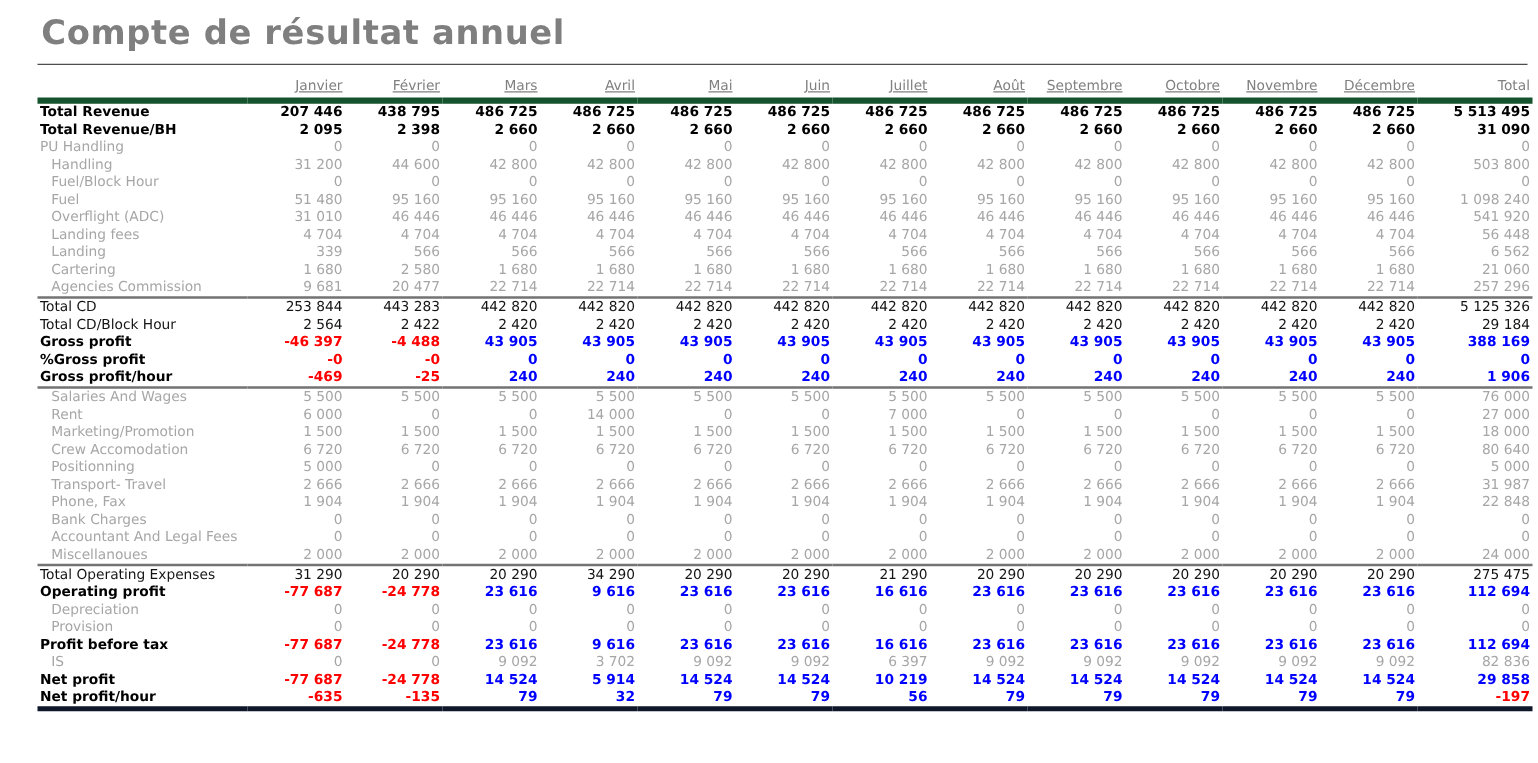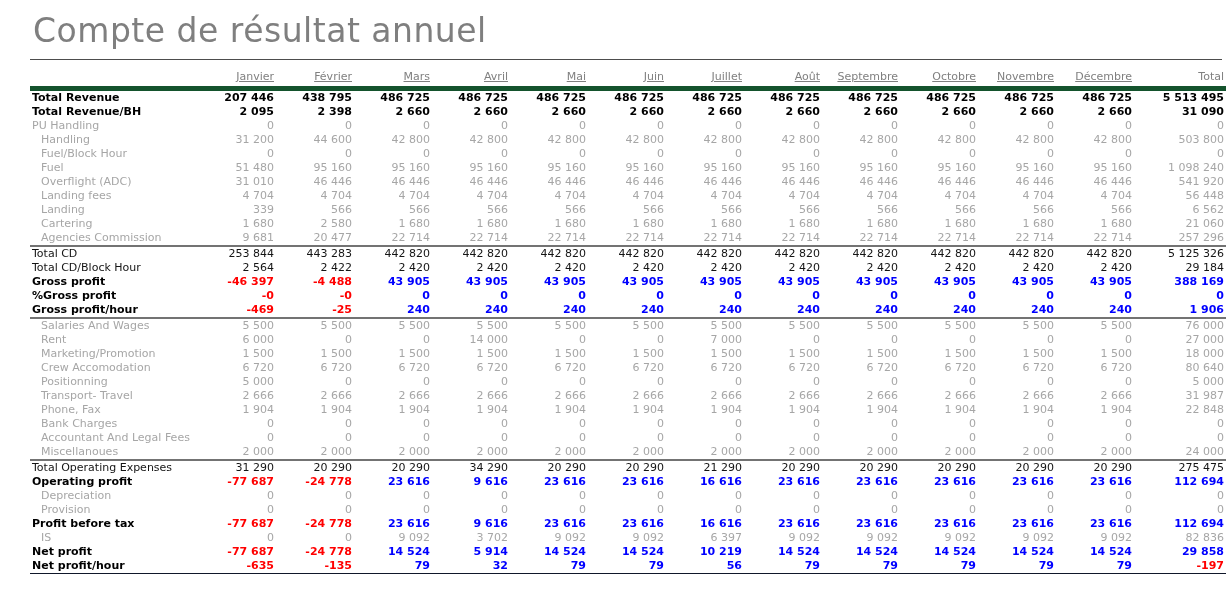--- a/index.html
+++ b/index.html
@@ -2,21 +2,21 @@
 <html><head>
 <meta charset="utf-8">
 <style>
   * { box-sizing: border-box; }
   html, body { margin: 0; padding: 0; background: #ffffff; }
   body { font-family: "DejaVu Sans", "Liberation Sans", sans-serif; }
   .page { width: 1230px; height: 610px; background: #fff; overflow: hidden; position: relative; }
   .report-header { margin: 0 8px 0 30px; border-bottom: 1px solid #4d4d4d; }
   .report-header h1 {
     margin: 0; padding: 11px 0 9px 3px;
-    font-size: 33px; font-weight: 400; color: #7f7f7f; letter-spacing: 0.5px;
+    font-size: 27px; font-weight: 700; color: #7f7f7f; letter-spacing: 0.5px;
   }
   table.report {
     border-collapse: collapse; table-layout: fixed;
     width: 1196px; margin: 2px 0 0 30px;
     font-size: 11px;
   }
   col.label-col { width: 168px; }
   col.month-col { width: 78px; }
   col.total-col { width: 92px; }
   th {
@@ -33,21 +33,21 @@
   td.label { text-align: left; margin-left: 24px; }
   tr.indent td.label { padding-left: 11px; }
   tr.gray td { color: #a6a6a6; }
   tr.bold td { font-weight: 700; color: #000; }
   tr.plain td { color: #141414; }
   tr.profit td { font-weight: 700; }
   tr.profit td.label { color: #000; }
   tr.profit td.neg { color: #ff0000; }
   tr.profit td.pos { color: #0000ff; }
   tr.sep td { border-top: 2px solid #737373; }
-  tr.last td { border-bottom: 1px solid #0f172a; }
+  tr.last td { border-bottom: 4px solid #0f172a; }
 </style>
 </head>
 <body>
 
 <div class="page">
   <div class="report-header">
     <h1>Compte de résultat annuel</h1>
   </div>
   <table class="report">
     <colgroup>

